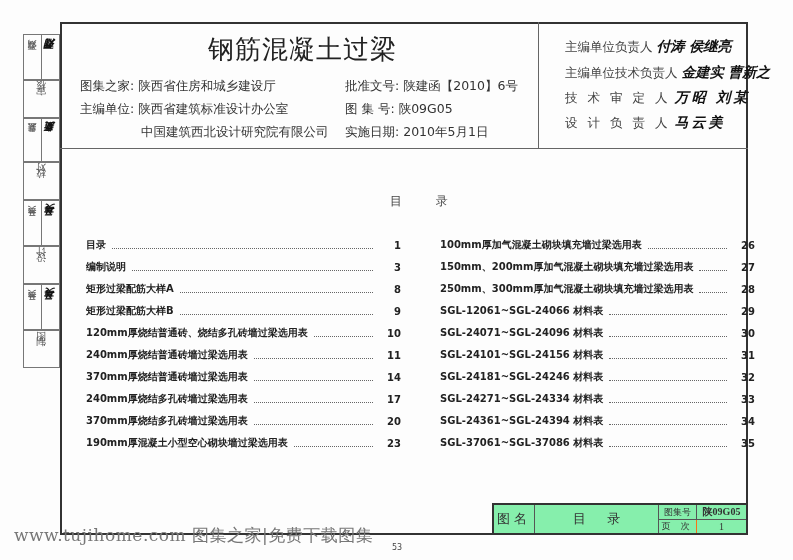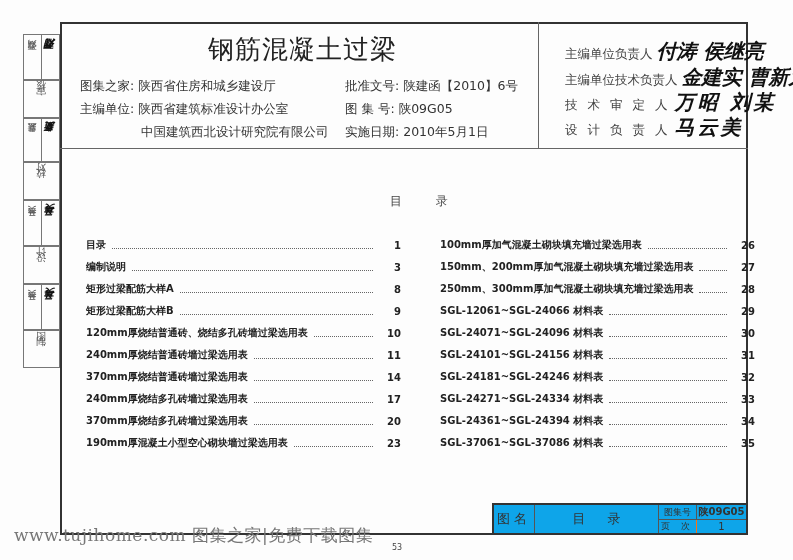--- a/index.html
+++ b/index.html
@@ -9,40 +9,40 @@
   }
   .frame { position:absolute; left:60px; top:22px; width:688px; height:513px;
     border:2px solid #333; box-sizing:border-box; }
   .header-line { position:absolute; left:60px; top:148px; width:688px; height:0; border-top:1px solid #666; }
   .header-vsep { position:absolute; left:538px; top:22px; width:0; height:126px; border-left:1px solid #666; }
 
   .title { position:absolute; left:208px; top:32px; font-size:26px; letter-spacing:1px; color:#222; font-family:"DejaVu Sans", sans-serif; }
   .meta { position:absolute; font-size:12.5px; color:#333; white-space:nowrap; }
   .meta .lbl { display:inline-block; }
   .sig-row { position:absolute; left:565px; font-size:12.5px; color:#444; white-space:nowrap; }
-  .sig { font-family:"DejaVu Serif", serif; font-style:italic; font-weight:bold; color:#111; font-size:20px; margin-left:4px; }
+  .sig { font-family:"DejaVu Serif", serif; font-style:italic; font-weight:bold; color:#111; font-size:14px; margin-left:4px; }
 
   .left-strip { position:absolute; left:23px; top:22px; width:37px; }
   .ls-cell { position:absolute; left:0; width:37px; border:1px solid #777; box-sizing:border-box; display:flex; }
   .ls-cell .half { flex:1; display:flex; align-items:center; justify-content:center; writing-mode:vertical-rl; transform:rotate(180deg); font-size:9px; color:#555; }
   .ls-cell .half.sigc { font-family:"DejaVu Serif", serif; font-style:italic; font-weight:bold; color:#111; font-size:10px; border-right:1px solid #777; }
   .ls-cell .full { flex:1; display:flex; align-items:center; justify-content:center; writing-mode:vertical-rl; transform:rotate(180deg); font-size:10px; color:#555; letter-spacing:6px; }
 
   .toc-heading { position:absolute; left:390px; top:193px; font-size:12px; color:#444; word-spacing:30px; }
 
   .toc-col { position:absolute; width:315px; }
   .toc-item { position:absolute; left:0; width:315px; height:14px; display:flex; align-items:center; font-size:10px; color:#222; font-weight:bold; }
   .toc-item .t { white-space:nowrap; }
   .toc-item .dots { flex:1; border-bottom:1px dotted #666; margin:0 6px; height:6px; }
   .toc-item .p { width:22px; text-align:right; font-weight:bold; }
 
   .watermark { position:absolute; left:14px; top:524px; font-size:17px; color:#777; font-family:"DejaVu Serif", serif; letter-spacing:0.5px; white-space:nowrap; }
   .pageno { position:absolute; left:392px; top:543px; font-size:8px; color:#444; }
 
-  .titleblock { position:absolute; left:492px; top:503px; width:256px; height:32px; border:2px solid #333; box-sizing:border-box; display:flex; background:#0ea5e9; }
+  .titleblock { position:absolute; left:492px; top:503px; width:256px; height:32px; border:2px solid #333; box-sizing:border-box; display:flex; background:#86efac;font-family:Liberation Serif, serif; }
   .tb-name-lbl { width:40px; border-right:1px solid #555; display:flex; align-items:center; justify-content:center; font-size:13px; color:#333; letter-spacing:4px; }
   .tb-name-val { width:123px; border-right:1px solid #555; display:flex; align-items:center; justify-content:center; font-size:13px; color:#333; word-spacing:18px; }
   .tb-grid { flex:1; display:grid; grid-template-columns:38px 1fr; grid-template-rows:1fr 1fr; }
   .tb-grid div { display:flex; align-items:center; justify-content:center; font-size:9px; color:#333; }
   .tb-grid .c1 { border-right:1px solid #555; border-bottom:1px solid #555; }
   .tb-grid .c2 { border-bottom:1px solid #555; font-weight:bold; font-size:10px; }
   .tb-grid .c3 { border-right:1px solid #f97316; letter-spacing:4px; }
   .tb-grid .c4 { font-size:10px; }
 </style>
 </head>

